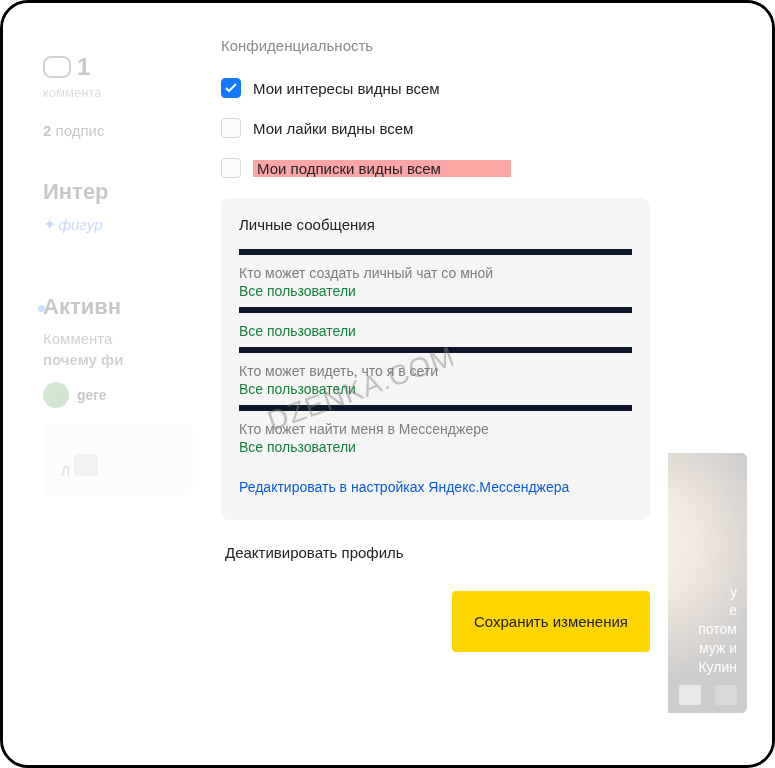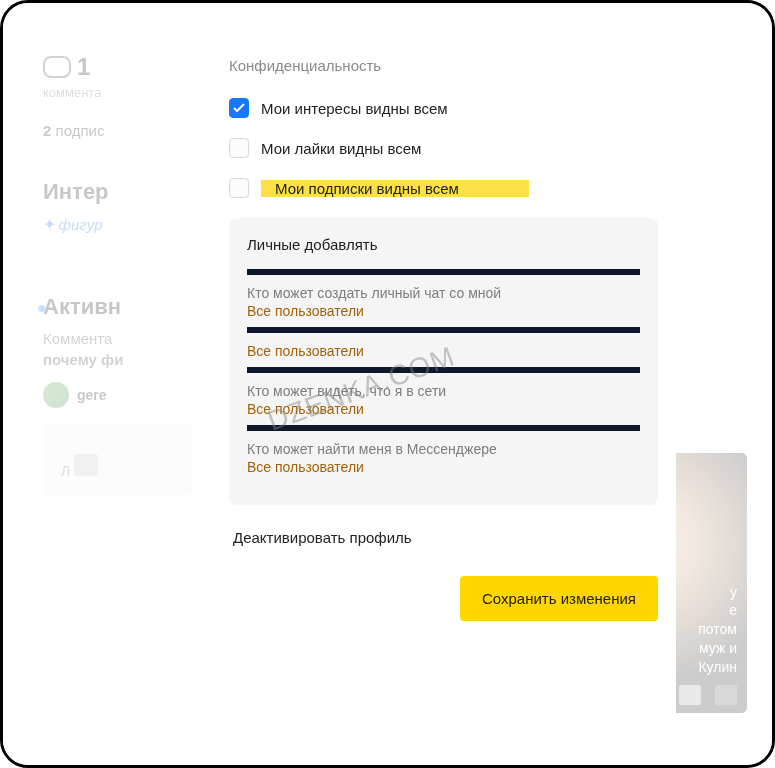--- a/index.html
+++ b/index.html
@@ -24,39 +24,39 @@
   .pane-l{ background:#f2f2f2; border-radius:6px; padding:16px 18px; width:150px; color:#666; font-size:14px;}
   .thumb-ico{display:inline-block;width:24px;height:22px;background:#bfbfbf;border-radius:3px;margin-top:14px;}
   .side-dot{position:absolute; left:35px; top:302px; width:7px;height:7px;border-radius:50%;background:#1677ff;}
   .thumb-card{position:absolute; right:25px; top:450px; width:175px; height:260px; background:#222; border-radius:6px; overflow:hidden;}
   .thumb-card .img{position:absolute;inset:0;background:radial-gradient(circle at 40% 35%, #d9c29a 0%, #b89a72 28%, #826148 45%, #1a1a1a 70%);}
   .thumb-txt{position:absolute;bottom:36px;left:10px;right:10px;color:#fff;font-size:14px;line-height:1.35;text-align:right;}
   .thumb-icons{position:absolute;bottom:8px;right:10px;display:flex;gap:14px;}
   .ticon{width:22px;height:20px;background:#9a9a9a;border-radius:2px;}
 
   .overlay{position:absolute;inset:0;background:rgba(255,255,255,0.78);}
-  .modal{position:absolute; left:208px; top:0; width:465px; bottom:0; background:#fff; padding:34px 18px 0 18px;margin-top:20px;}
+  .modal{position:absolute; left:200px; top:0; width:465px; bottom:0; background:#fff; padding:34px 18px 0 18px;}
   .m-title{font-size:15px;color:#8a8a8a;margin-bottom:24px;}
   .chk-row{display:flex;align-items:center;gap:12px;margin-bottom:20px;text-align:right;}
   .chk{width:20px;height:20px;border:1px solid #d7d7d7;border-radius:4px;background:#fcfcfc;display:flex;align-items:center;justify-content:center;}
   .chk.checked{background:#1677ff;border-color:#1677ff;}
   .chk.checked svg{display:block;}
   .chk svg{display:none;}
   .chk-lbl{font-size:15px;color:#222;}
-  .hl{ background: #fde047; padding:0 70px 0 14px;}
+  .hl{ background: #fca5a5; padding:0 70px 0 4px;}
   .pm-card{ background:#f5f5f5; border-radius:8px; padding:18px 18px 22px; margin-top:20px;}
   .pm-head{font-size:15px;color:#222;margin-bottom:16px;}
   .pm-item{border-top:6px solid #0f172a;padding:10px 0 8px;}
   .pm-item:first-of-type{border-top:none;}
   .pm-q{font-size:14px;color:#7d7d7d;margin-bottom:2px;}
-  .pm-a{font-size:14px;color:#a16207;}
+  .pm-a{font-size:14px;color:#15803d;}
   .edit-link{color:#0a5be0;font-size:14px;line-height:1.5;margin-top:14px;display:block;}
   .deact{font-size:15px;color:#222;margin:24px 0 0 4px;}
   .save-row{display:flex;justify-content:flex-end;margin-top:30px;}
-  .save-btn{background:#ffd600;border:none;border-radius:4px;padding:14px 22px;font-size:15px;color:#222;cursor:pointer;}
+  .save-btn{background:#ffd600;border:none;border-radius:4px;padding:22px 22px;font-size:15px;color:#222;cursor:pointer;}
   .watermark{position:absolute;left:260px;top:370px;font-size:28px;color:rgba(130,130,130,0.45);transform:rotate(-20deg);letter-spacing:1px;pointer-events:none;font-weight:500;}
 </style>
 </head>
 <body>
 
 <div class="frame">
   <div class="page-bg">
     <div class="stat-row">
       <span class="stat-icon"></span>
       <span class="stat-num">1</span>
@@ -119,38 +119,39 @@
     </div>
 
     <div class="chk-row" style="margin-bottom:6px;">
       <div class="chk">
         
       </div>
       <span class="chk-lbl hl">Мои подписки видны всем</span>
     </div>
 
     <div class="pm-card">
-      <div class="pm-head">Личные добавлять</div>
+      <div class="pm-head">Личные сообщения</div>
 
       <div class="pm-item">
         <div class="pm-q">Кто может создать личный чат со мной</div>
         <div class="pm-a">Все пользователи</div>
       </div>
       <div class="pm-item">
         <div class="pm-a">Все пользователи</div>
       </div>
       <div class="pm-item">
         <div class="pm-q">Кто может видеть, что я в сети</div>
         <div class="pm-a">Все пользователи</div>
       </div>
       <div class="pm-item">
         <div class="pm-q">Кто может найти меня в Мессенджере</div>
         <div class="pm-a">Все пользователи</div>
       </div>
 
+      <a class="edit-link">Редактировать в настройках Яндекс.Мессенджера</a>
     </div>
 
     <div class="deact">Деактивировать профиль</div>
 
     <div class="save-row">
       <button class="save-btn">Сохранить изменения</button>
     </div>
   </div>
 
   <div class="watermark">DZENKA.COM</div>

